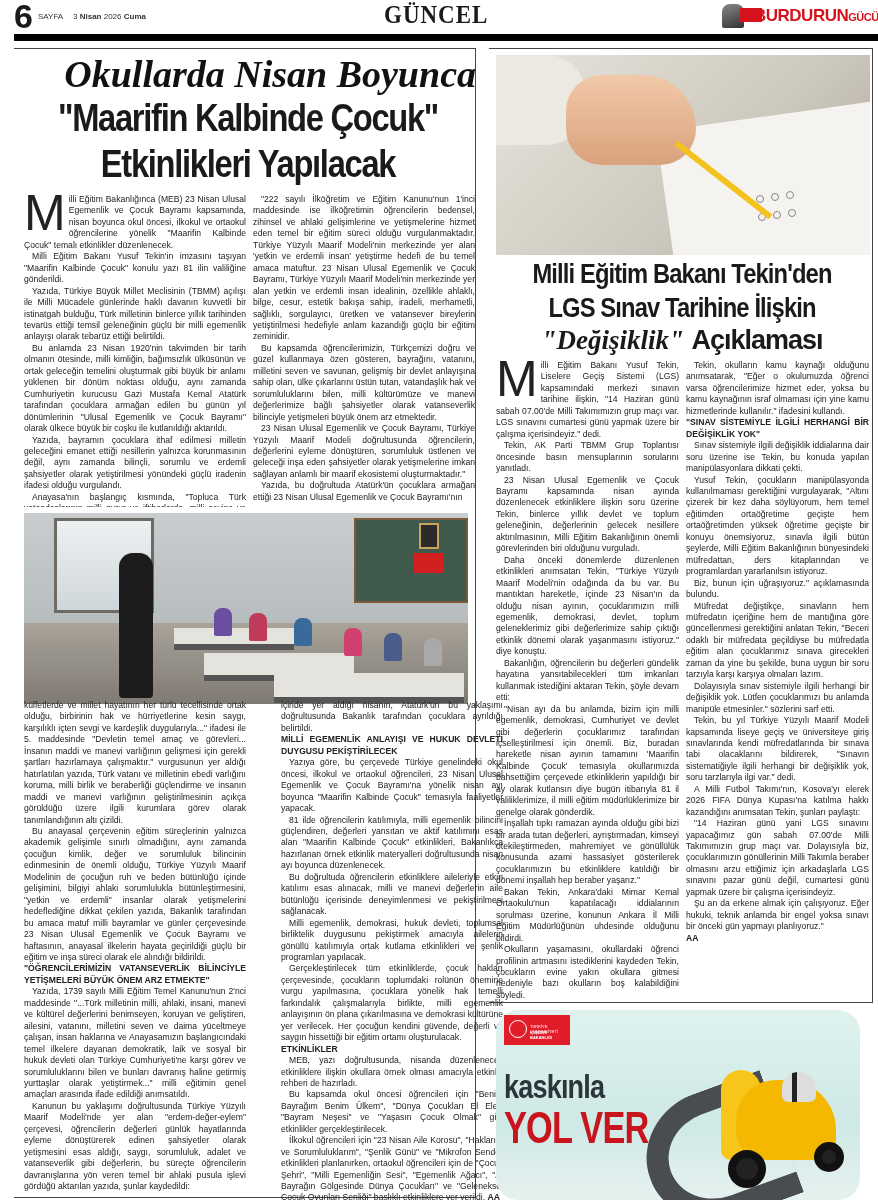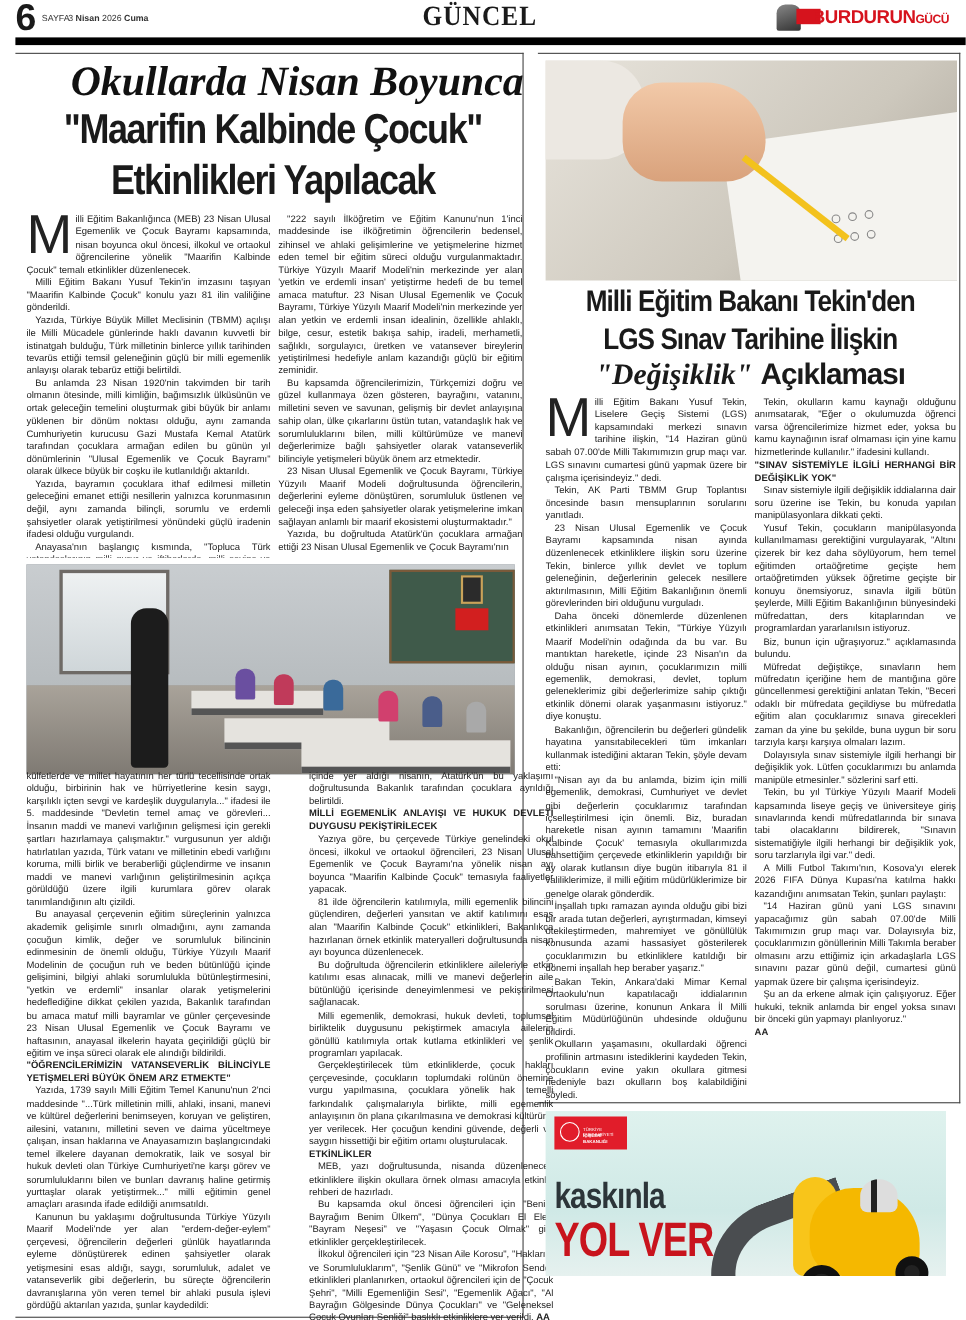--- a/index.html
+++ b/index.html
@@ -3,24 +3,24 @@
 <meta charset="utf-8">
 <style>
   * { box-sizing: border-box; margin: 0; padding: 0; }
   html, body { width: 878px; height: 1200px; background: #fff; overflow: hidden; }
   body { position: relative; font-family: "Liberation Sans", sans-serif; color: #1a1a1a; }
 
   
   .masthead { position: absolute; left: 14px; top: 0; width: 864px; height: 34px; }
   .page-num { position: absolute; left: 0; top: -2px; font-family: "Liberation Sans", sans-serif; font-weight: bold; font-size: 34px; line-height: 36px; letter-spacing: -2px; }
   .sayfa { position: absolute; left: 24px; top: 12px; font-size: 8px; color: #333; }
-  .date { position: absolute; left: 48px; top: 12px; font-size: 8px; color: #333; }
+  .date { position: absolute; left: 59px; top: 12px; font-size: 8px; color: #333; }
   .date b { font-weight: bold; }
   .section { position: absolute; left: 370px; top: 2px; font-family: "Liberation Serif", serif; font-weight: bold; font-size: 23px; letter-spacing: 1px; transform: scaleY(1.1); }
-  .logo { position: absolute; left: 684px; top: 4px; width: 160px; height: 24px; }
+  .logo { position: absolute; left: 700px; top: 4px; width: 160px; height: 24px; }
   .logo-flag { position: absolute; left: 26px; top: 4px; width: 22px; height: 14px; background: #d6131d; }
   .logo-man { position: absolute; left: 8px; top: 0; width: 22px; height: 24px; background: linear-gradient(160deg,#888,#333); border-radius: 8px 8px 2px 2px; }
   .logo-text { position: absolute; left: 40px; top: 2px; font-weight: bold; font-size: 17px; color: #d6131d; letter-spacing: -0.5px; }
   .logo-text span { font-size: 11px; }
   .topbar { position: absolute; left: 14px; top: 34px; width: 864px; height: 7px; background: #000; }
 
   
   .left-frame { position: absolute; left: 14px; top: 48px; width: 462px; height: 1150px; border: 1px solid #444; border-left: none; }
   .right-frame { position: absolute; left: 489px; top: 48px; width: 384px; height: 955px; border: 1px solid #444; border-left: none; }
 
@@ -59,21 +59,21 @@
   .r-headline-1 { top: 257px; }
   .r-headline-2 { top: 291px; }
   .r-headline-3 { position: absolute; left: 492px; top: 323px; width: 380px; text-align: center; font-size: 27px; line-height: 34px; font-weight: bold; }
   .r-headline-3 .it { font-family: "Liberation Serif", serif; font-style: italic; }
   .r-headline-3 .rg { font-family: "Liberation Sans", sans-serif; letter-spacing: -1px; }
 
   .c3a { left: 496px; top: 360px; width: 183px; height: 640px; overflow: hidden; }
   .c3b { left: 686px; top: 360px; width: 183px; height: 640px; overflow: hidden; }
 
   
-  .ad { position: absolute; left: 496px; top: 1010px; width: 364px; height: 150px; overflow: hidden; background: linear-gradient(180deg,#dff2ee,#cfe9e6 60%,#e6f1ef); }
+  .ad { position: absolute; left: 496px; top: 1010px; width: 364px; height: 190px; overflow: hidden; background: linear-gradient(180deg,#dff2ee,#cfe9e6 60%,#e6f1ef); border-radius: 22px; }
   .ad-badge { position: absolute; left: 8px; top: 5px; width: 66px; height: 30px; background: #e11d2a; }
   .ad-badge .emb { position: absolute; left: 5px; top: 5px; width: 18px; height: 18px; border: 1.5px solid #fff; border-radius: 50%; }
   .ad-badge .t1 { position: absolute; left: 26px; top: 9px; font-size: 4px; color: #fff; line-height: 5px; }
   .ad-badge .t2 { position: absolute; left: 26px; top: 15px; font-size: 4px; color: #fff; font-weight: bold; line-height: 5px; }
   .ad-word1 { position: absolute; left: 8px; top: 58px; font-family: "Liberation Sans", sans-serif; font-weight: bold; font-size: 33px; color: #2c3539; letter-spacing: -1px; transform: scaleX(0.82); transform-origin: left; }
   .ad-word2 { position: absolute; left: 8px; top: 96px; font-family: "Liberation Sans", sans-serif; font-weight: bold; font-size: 44px; color: #c8141d; letter-spacing: -1px; transform: scaleX(0.78); transform-origin: left; line-height: 44px; }
   .ad-word3 { position: absolute; left: 40px; top: 136px; font-family: "DejaVu Serif", serif; font-style: italic; font-size: 34px; color: #c8141d; line-height: 40px; }
   .ad-road { position: absolute; left: 150px; top: 80px; width: 140px; height: 130px; border-radius: 50% 0 0 50%; border: 22px solid #4a4d50; border-right: none; transform: rotate(-20deg); }
   .ad-scooter-body { position: absolute; left: 240px; top: 70px; width: 100px; height: 80px; background: #f5b800; border-radius: 40px 50px 20px 30px; }
   .ad-scooter-front { position: absolute; left: 225px; top: 60px; width: 40px; height: 90px; background: #f8c51a; border-radius: 20px 20px 30px 10px; }

